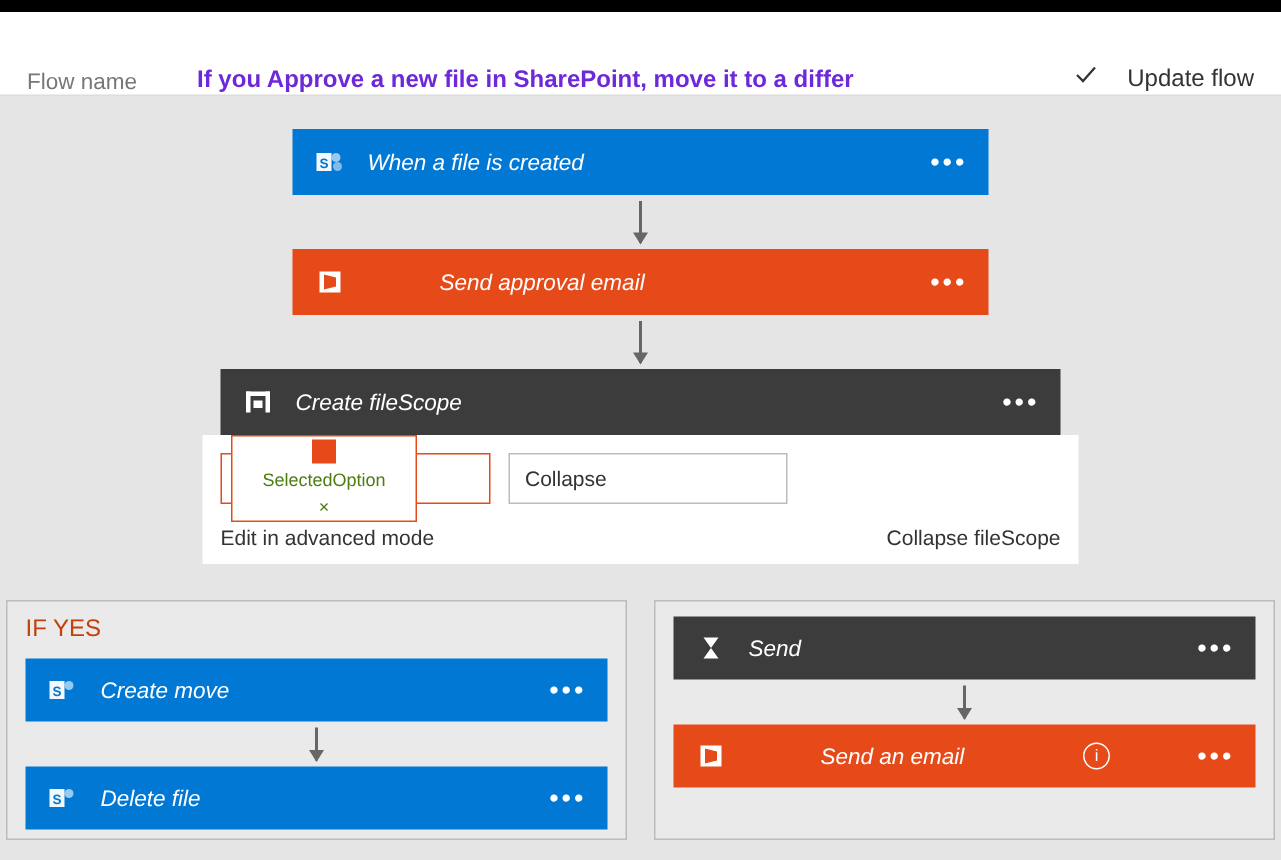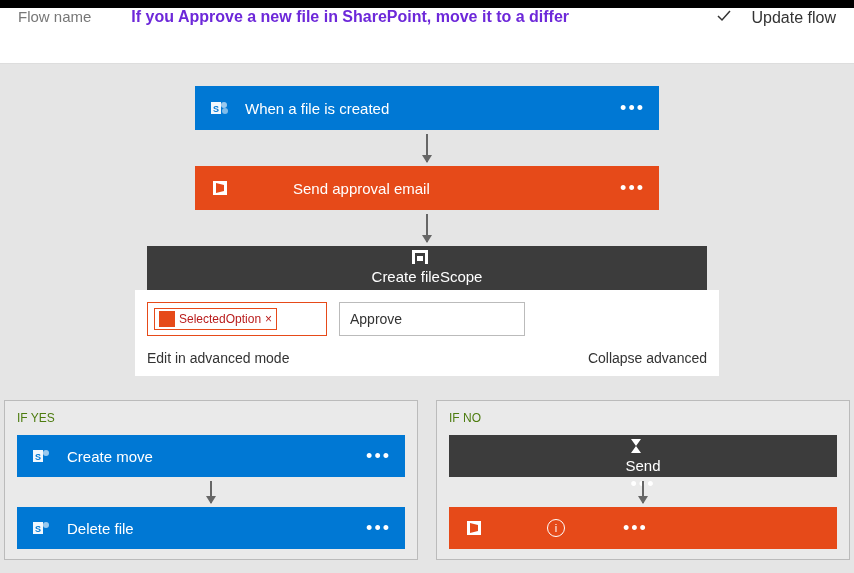--- a/index.html
+++ b/index.html
@@ -12,21 +12,21 @@
     font-size: 14px;
     color: #333;
   }
   .topbar-black {
     height: 8px;
     background: #000;
   }
   .header {
     background: #fff;
     display: flex;
-    align-items: flex-start;
+    align-items: flex-end;
     padding: 0 18px;
     height: 56px;
     border-bottom: 1px solid #ddd;
   }
   .flow-label {
     color: #777;
     font-size: 15px;
     margin-right: 40px;
   }
   .flow-title {
@@ -62,25 +62,25 @@
   }
   .card .icon-sq {
     width: 22px;
     height: 22px;
     display: flex;
     align-items: center;
     justify-content: center;
     margin-right: 14px;
     flex-shrink: 0;
   }
-  .card .title { flex: 1; font-size: 15px; }
+  .card .title { flex: 1; font-size: 15px; font-style: italic; }
   .card .dots { font-size: 18px; letter-spacing: 2px; cursor: pointer; }
   .card-blue { background: #0078d4; }
   .card-orange { background: #e64a19; gap: 48px; }
-  .card-dark { background: #3c3c3c; width: 560px; flex-direction: column; }
+  .card-dark { background: #3c3c3c; width: 560px; }
   .arrow {
     width: 2px;
     height: 28px;
     background: #666;
     margin: 4px auto;
     position: relative;
   }
   .arrow::after {
     content: "";
     position: absolute;
@@ -109,23 +109,24 @@
     align-items: center;
     padding: 0 6px;
     gap: 6px;
   }
   .token-inner {
     background: #fff;
     border: 1px solid #e64a19;
     display: flex;
     align-items: center;
     font-size: 12px;
-    color: #b91c1c;
-    padding: 2px 4px;
+    color: #4d7c0f;
+    padding: 2px 20px;
     gap: 4px;
+    flex-direction: column;
   }
   .token-icon {
     width: 16px;
     height: 16px;
     background: #e64a19;
     display: inline-block;
   }
   .op-box {
     background: #d0d0d0;
     border: 1px solid #bbb;
@@ -170,22 +171,22 @@
     padding: 0 4px;
   }
   .branch {
     flex: 1;
     border: 1px solid #bbb;
     background: #eaeaea;
     padding: 10px 12px 0 12px;
     min-height: 160px;
   }
   .branch-label {
-    color: #4d7c0f;
-    font-size: 12px;
+    color: #c2410c;
+    font-size: 16px;
     margin-bottom: 10px;
   }
   .branch .card { width: 100%; height: 42px; }
   .branch .arrow { height: 22px; }
   .info-icon {
     width: 18px; height: 18px; border: 1.5px solid #fff;
     border-radius: 50%; display: flex; align-items: center;
     justify-content: center; font-size: 11px; margin-right: 10px;
   }
 </style>
@@ -253,26 +254,26 @@
   <div class="condition-panel">
     <div class="cond-row">
       <div class="token-box">
         <span class="token-inner">
           <span class="token-icon"></span>
           <span>SelectedOption</span>
           <span>×</span>
         </span>
       </div>
       <div class="val-box">
-        <span>Approve</span>
+        <span>Collapse</span>
       </div>
     </div>
     <div class="cond-links">
       <span>Edit in advanced mode</span>
-      <span>Collapse advanced</span>
+      <span>Collapse fileScope</span>
     </div>
   </div>
 
   <div class="branches">
 
     <div class="branch">
       <div class="branch-label">IF YES</div>
 
       <div class="card card-blue">
         <span class="icon-sq">
@@ -295,40 +296,40 @@
               <text x="3" y="14" font-size="9" fill="#0078d4" font-weight="bold">S</text>
               <circle cx="14" cy="7" r="3" fill="#fff" opacity="0.6"></circle>
             </svg>
         </span>
         <span class="title">Delete file</span>
         <span class="dots">•••</span>
       </div>
     </div>
 
     <div class="branch">
-      <div class="branch-label">IF NO</div>
 
       <div class="card card-dark" style="width:100%">
         <span class="icon-sq">
           <svg width="18" height="18" viewBox="0 0 18 18">
               <path d="M4 2 H14 L9 9 L14 16 H4 L9 9 Z" fill="#fff"></path>
             </svg>
         </span>
         <span class="title">Send</span>
         <span class="dots">•••</span>
       </div>
 
       <div class="arrow"></div>
 
       <div class="card card-orange">
         <span class="icon-sq">
           <svg width="20" height="20" viewBox="0 0 20 20">
               <rect x="3" y="3" width="14" height="14" fill="#fff"></rect>
               <path d="M6 5 L6 15 L14 13 L14 7 Z" fill="#e64a19"></path>
             </svg>
         </span>
+        <span class="title">Send an email</span>
         <span class="info-icon">i</span>
         <span class="dots">•••</span>
       </div>
     </div>
 
   </div>
 </div>
 
 </body></html>

